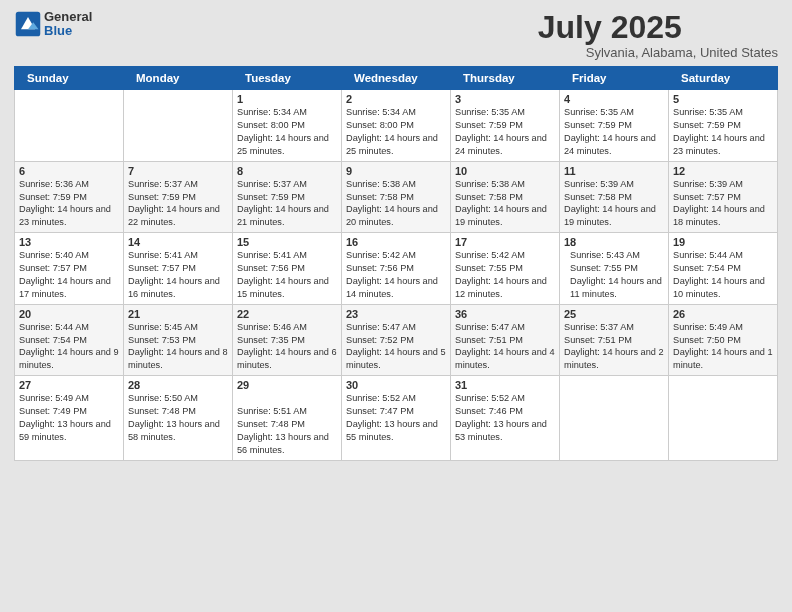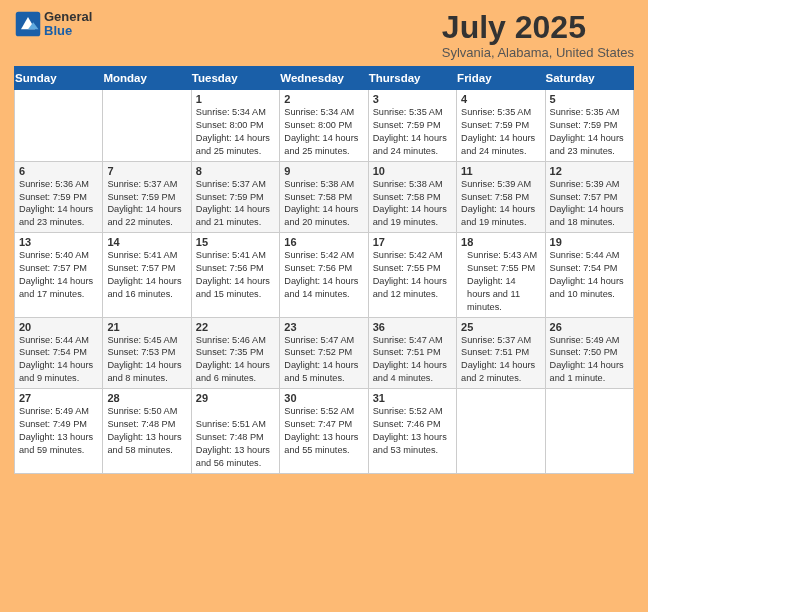--- a/index.html
+++ b/index.html
@@ -4,23 +4,23 @@
   <style>
     * { box-sizing: border-box; margin: 0; padding: 0; }
     body {
       font-family: Arial, sans-serif;
       background: #fff;
       width: 792px;
       min-height: 612px;
       overflow: hidden;
     }
     .page {
-      width: 648px;
+      width: 792px;
       min-height: 612px;
-      background: #fdba74;
+      background: #e5e5e5;
       padding: 10px 14px 10px 14px;
     }
     .header {
       display: flex;
       justify-content: space-between;
       align-items: flex-start;
       margin-bottom: 6px;
     }
     .logo {
       display: flex;
@@ -35,21 +35,21 @@
       line-height: 1.1;
     }
     .logo-general { color: #333; }
     .logo-blue { color: #1a5fa8; }
     .logo-icon {
       width: 28px;
       height: 28px;
       margin-right: 2px;
     }
     .title-block {
-      text-align: center;
+      text-align: left;
     }
     .main-title {
       font-size: 32px;
       font-weight: bold;
       color: #333;
       line-height: 1.1;
     }
     .subtitle {
       font-size: 13px;
       color: #555;
@@ -58,21 +58,21 @@
     .calendar {
       width: 100%;
       border-collapse: collapse;
       border: 1px solid #ccc;
     }
     .calendar th {
       background: #1a5fa8;
       color: #fff;
       font-size: 11.5px;
       font-weight: bold;
-      padding: 5px 0;
+      padding: 5px 12px;
       text-align: left;
       border: 1px solid #1a5fa8;
     }
     .calendar td {
       vertical-align: top;
       border: 1px solid #ccc;
       padding: 3px 4px 3px 4px;
       width: calc(100% / 7);
       min-height: 80px;
       font-size: 9.5px;

